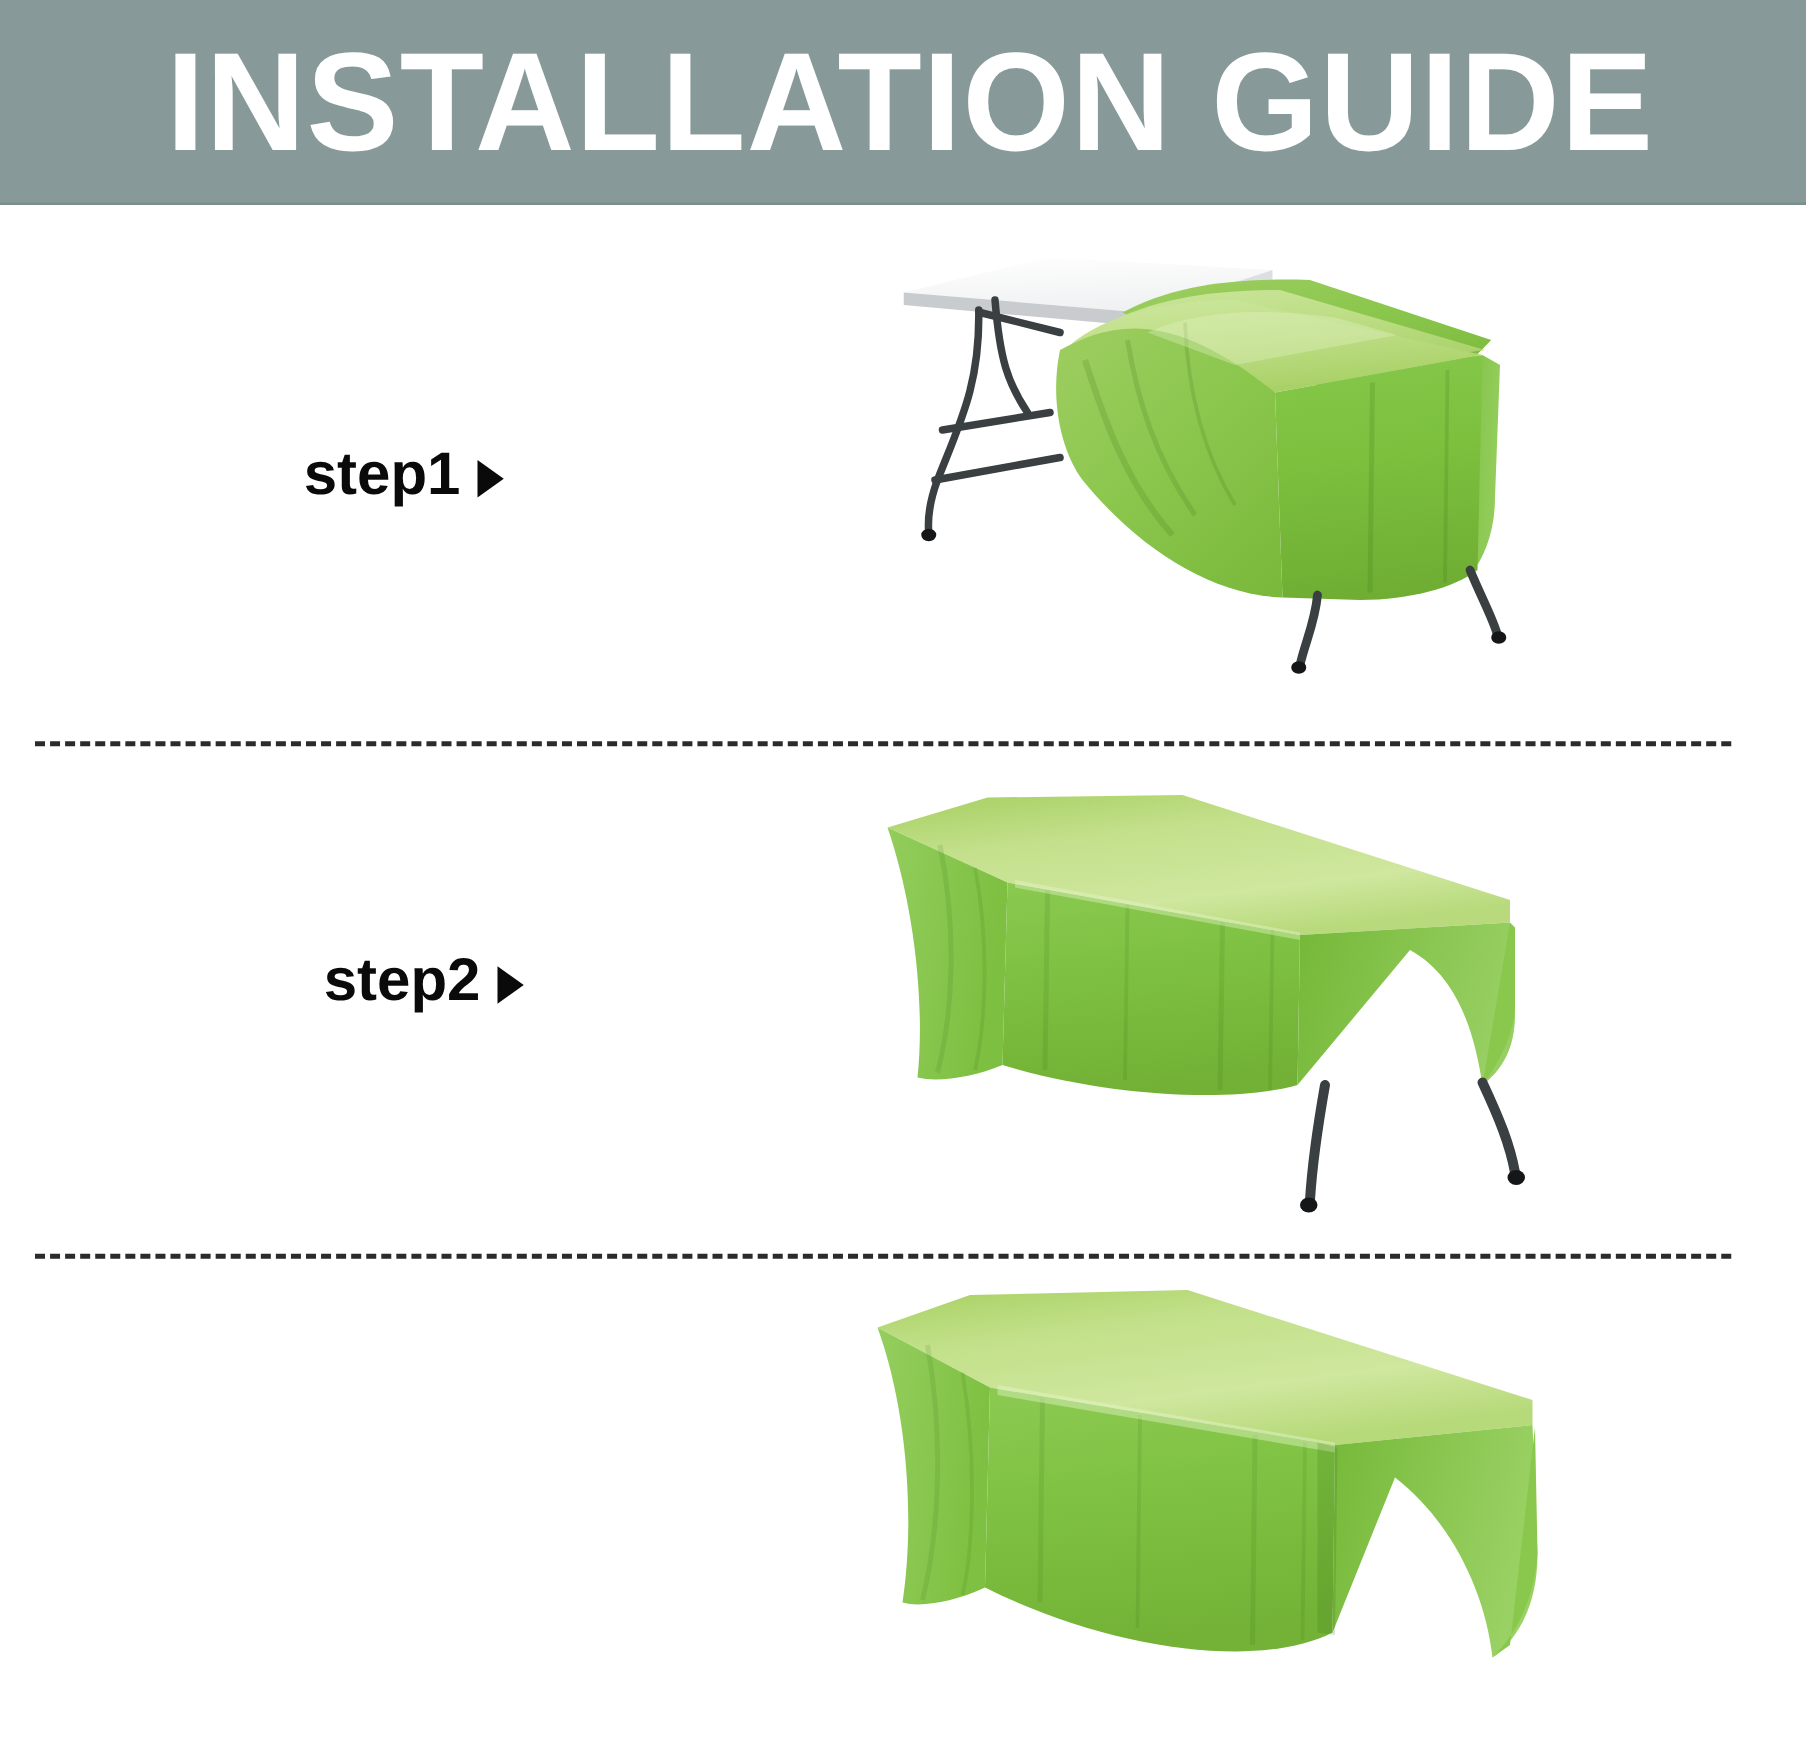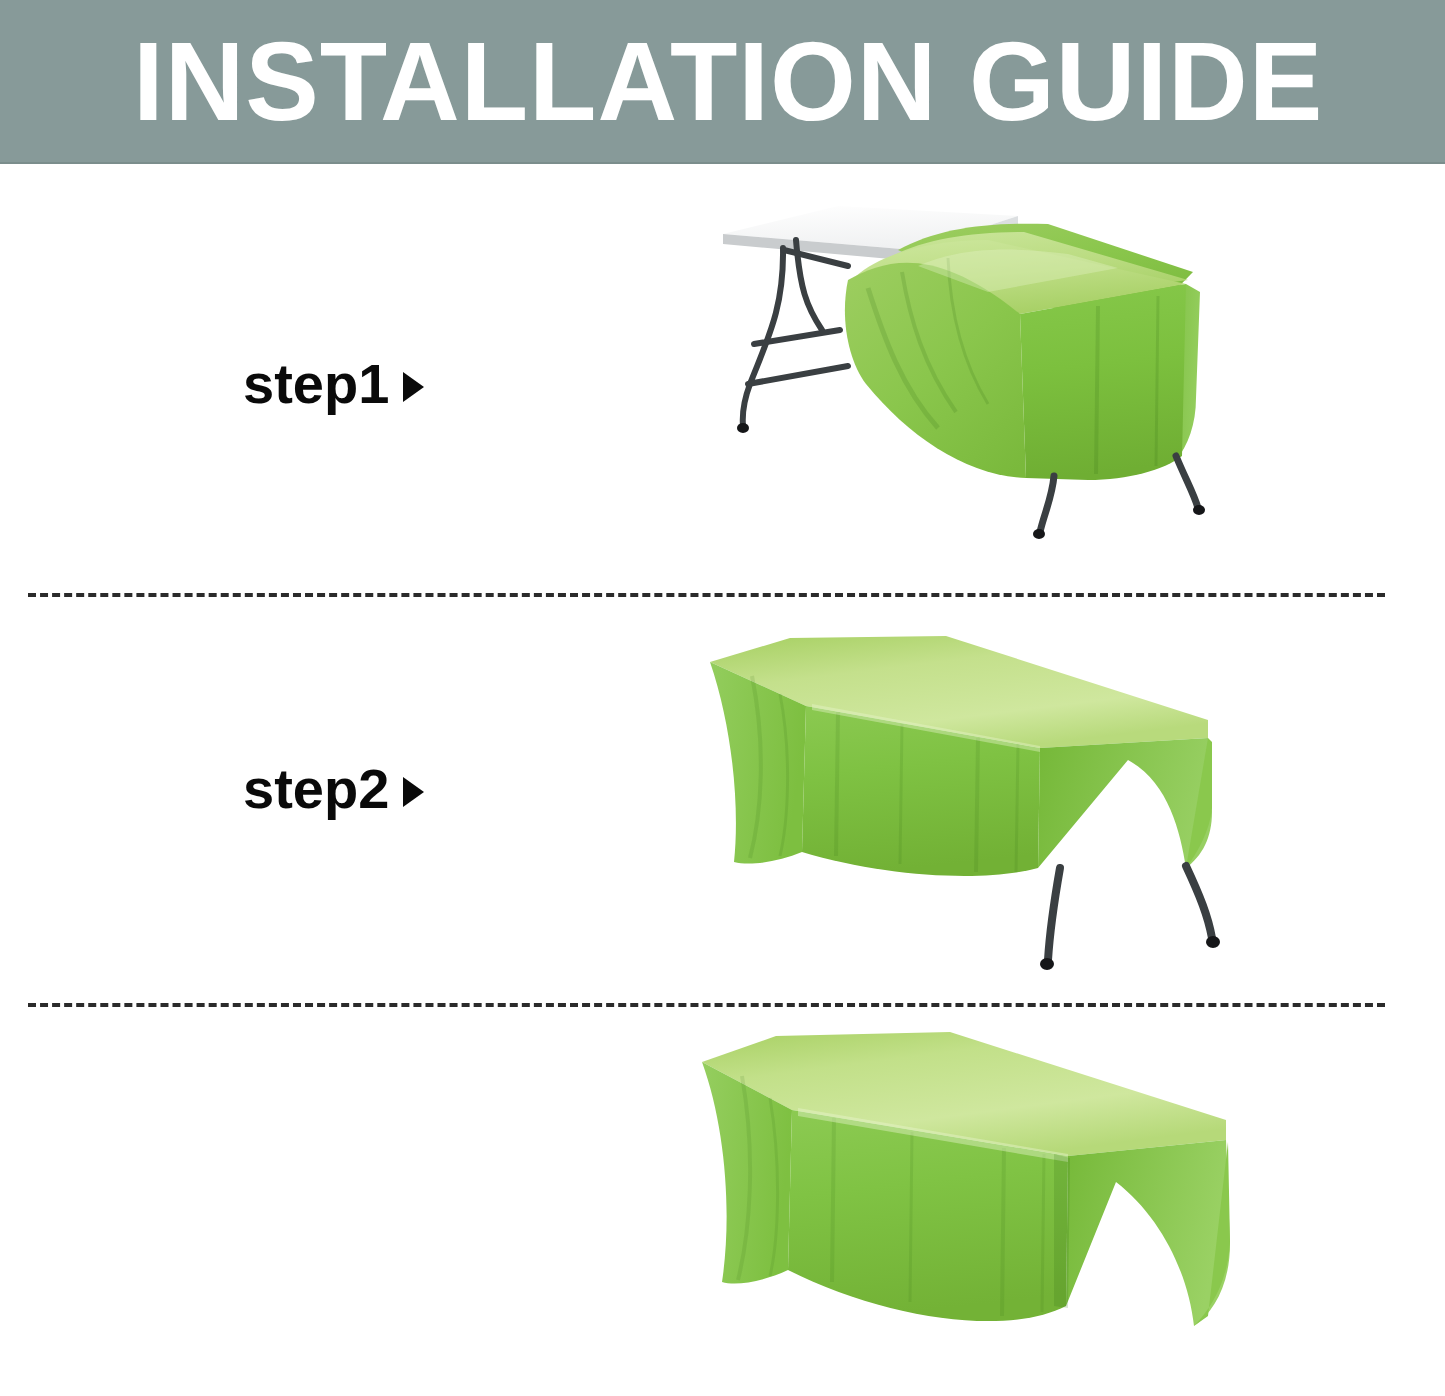--- a/index.html
+++ b/index.html
@@ -60,27 +60,27 @@
   #step-row-3 { top: 998px;  height: 398px; }
 
   .step-label {
     position: absolute;
     display: flex;
     align-items: center;
     gap: 14px;
     font-family: "Liberation Sans", sans-serif;
     font-weight: bold;
     color: #0a0a0a;
-    font-size: 56px;
+    font-size: 48px;
     line-height: 1;
     white-space: nowrap;
   }
 
   #step-row-1 .step-label { left: 243px; top: 190px; }
-  #step-row-2 .step-label { left: 243px; top: 165px; }
+  #step-row-2 .step-label { left: 259px; top: 165px; }
   #step-row-3 .step-label { left: 243px; top: 165px; }
 
   .step-arrow {
     display: inline-block;
     width: 0;
     height: 0;
     border-left: 21px solid #0a0a0a;
     border-top: 15px solid transparent;
     border-bottom: 15px solid transparent;
     margin-top: 6px;

